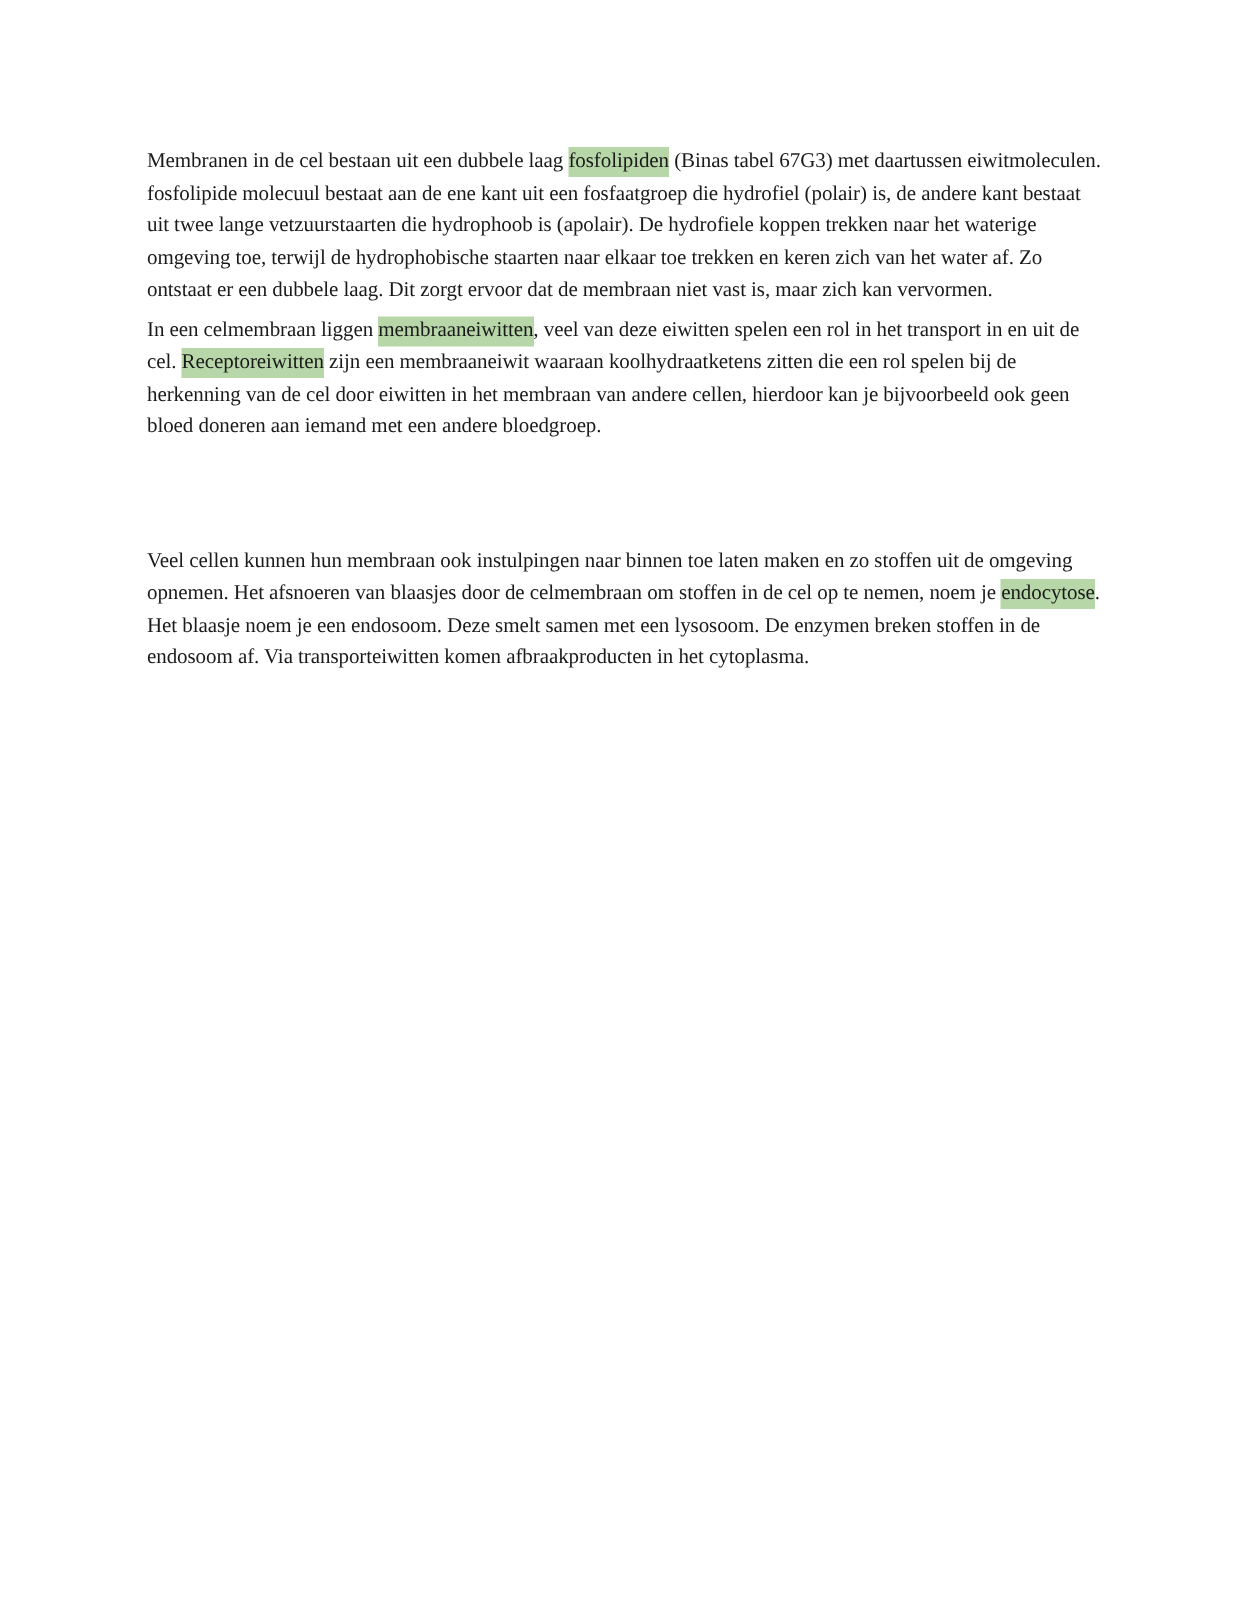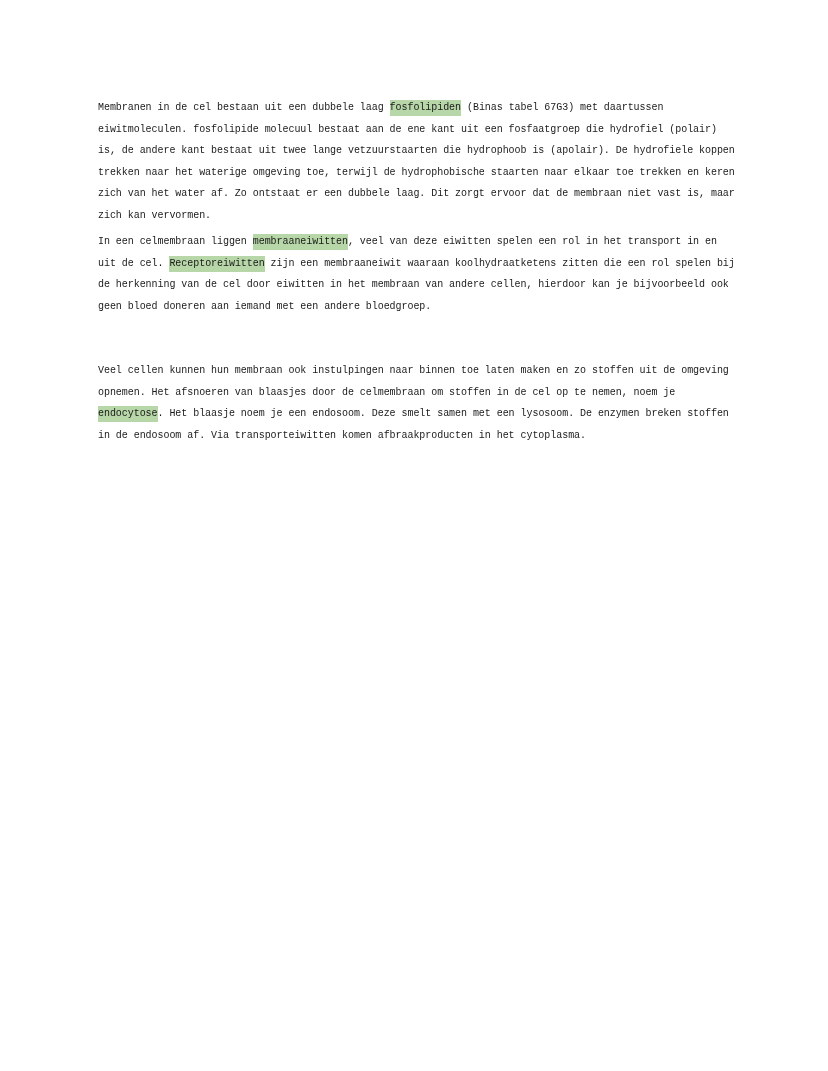--- a/index.html
+++ b/index.html
@@ -11,34 +11,34 @@
       width: 828px;
       height: 1071px;
       position: relative;
       overflow: hidden;
     }
     .page {
       position: absolute;
       left: 98px;
       top: 97px;
       width: 640px;
-      font-family: Liberation Mono, monospace;
-      font-size: 10px;
+      font-family: Liberation Serif, serif;
+      font-size: 14px;
       line-height: 21.5px;
       color: #1a1a1a;
       letter-spacing: -0.05px;
     }
     .para {
       margin: 0;
     }
     .para + .para {
       margin-top: 5px;
     }
     .para.extra-gap {
-      margin-top: 43px;
+      margin-top: 68px;
     }
     .hl {
       background: #b7d7a8;
       padding: 2px 0 3px 0;
     }
   </style>
 </head>
 <body>
 
 <div class="page">

